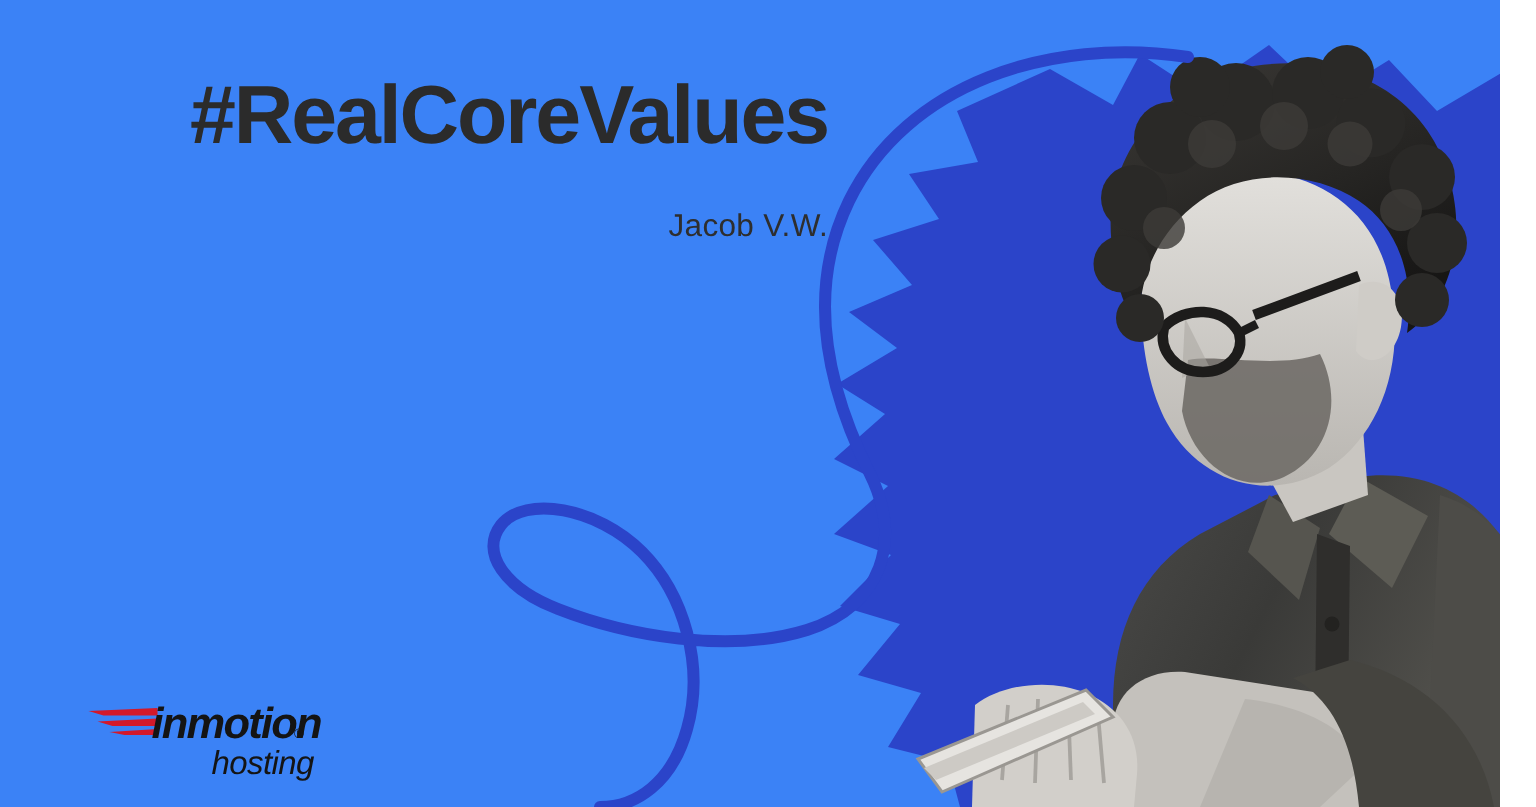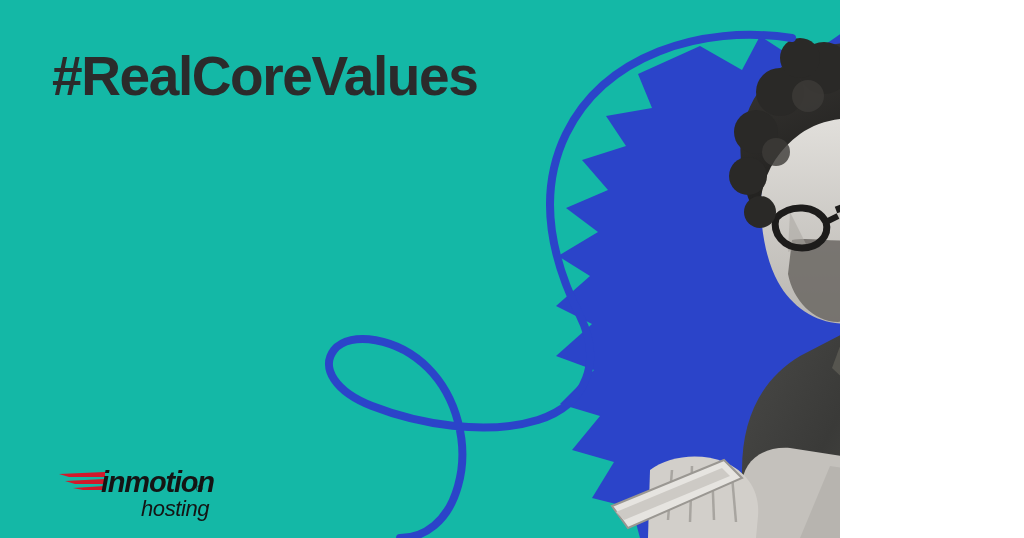--- a/index.html
+++ b/index.html
@@ -1,24 +1,25 @@
 <!DOCTYPE html>
 <html><head>
 <meta charset="utf-8">
 <style>
   * { margin:0; padding:0; box-sizing:border-box; }
   html,body { background:#ffffff; }
   body { font-family:"Liberation Sans", sans-serif; }
 
   #banner {
     position:relative;
-    width:840px;
+    width:1000px;
     height:538px;
-    background:#14b8a6;
+    background:#3b82f6;
     overflow:hidden;
+    text-align:right;
   }
 
   
   .layer { position:absolute; top:0; left:0; width:1024px; height:538px; }
   .layer svg { display:block; width:1024px; height:538px; }
 
   
   #text-block {
     position:absolute;
     left:52px;
@@ -211,20 +212,21 @@
     </svg>
   </div>
 
   <div id="text-block">
 
     <h1 id="headline">
       <span class="hl-line">#RealCoreValues</span>
     </h1>
 
 
+    <p id="attribution">Jacob V.W.</p>
   </div>
 
   <div id="logo">
     <svg viewBox="0 0 160 62" xmlns="http://www.w3.org/2000/svg">
 
       <g fill="#d3192b">
         <polygon points="2,14 48,12 48,17 12,17"></polygon>
         <polygon points="8,21 48,19 48,24 18,24"></polygon>
         <polygon points="16,28 48,26 48,30 26,30"></polygon>
       </g>

